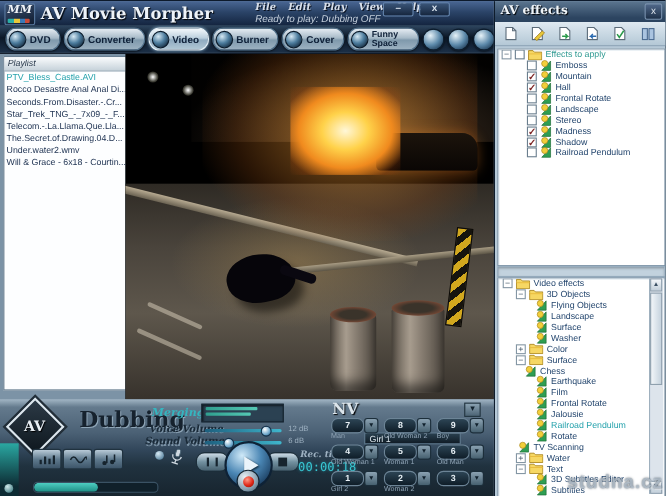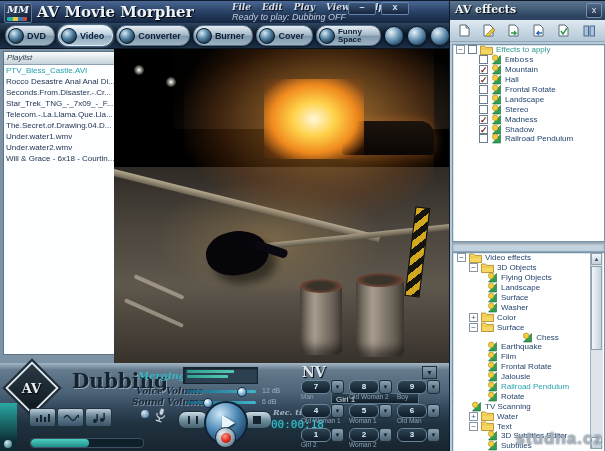--- a/index.html
+++ b/index.html
@@ -222,27 +222,27 @@
         <span class="winbtn">–</span>
         <span class="winbtn">x</span>
       </div>
     </div>
 
     <div class="toolbar" id="tabsbar">
         <div class="tab">
           <span class="orb"></span>
           <span class="tab-label">DVD</span>
         </div>
+        <div class="tab">
+          <span class="orb"></span>
+          <span class="tab-label">Converter</span>
+        </div>
         <div class="tab active">
           <span class="orb"></span>
           <span class="tab-label">Video</span>
-        </div>
-        <div class="tab">
-          <span class="orb"></span>
-          <span class="tab-label">Converter</span>
         </div>
         <div class="tab">
           <span class="orb"></span>
           <span class="tab-label">Burner</span>
         </div>
         <div class="tab">
           <span class="orb"></span>
           <span class="tab-label">Cover</span>
         </div>
         <div class="tab twoline">
@@ -256,21 +256,20 @@
 
     <div class="playlist">
       <div class="pl-header">Playlist</div>
       <div id="pl-items">
           <div class="pl-item selected">PTV_Bless_Castle.AVI</div>
           <div class="pl-item">Rocco Desastre Anal Anal Di...</div>
           <div class="pl-item">Seconds.From.Disaster.-.Cr...</div>
           <div class="pl-item">Star_Trek_TNG_-_7x09_-_F...</div>
           <div class="pl-item">Telecom.-.La.Llama.Que.Lla...</div>
           <div class="pl-item">The.Secret.of.Drawing.04.D...</div>
-          <div class="pl-item">Under.water1.wmv</div>
           <div class="pl-item">Under.water2.wmv</div>
           <div class="pl-item">Will &amp; Grace - 6x18 - Courtin...</div>
         </div>
     </div>
 
     <div class="video">
       <div class="vd road"></div>
       <div class="vd road-light"></div>
       <div class="vd curb"></div>
       <div class="vd curb2"></div>
@@ -467,21 +466,21 @@
           <span class="expand">−</span>
           <span class="cb"></span>
           <span class="ticon">
             <svg width="13" height="10" viewBox="0 0 13 10">
               <path d="M0.5 3 L0.5 1 L4.5 1 L5.8 2.4 L12.5 2.4 L12.5 9.5 L0.5 9.5 Z" fill="#f6d763" stroke="#a8841c" stroke-width="0.8"></path>
               <path d="M0.5 4 L12.5 4" stroke="#e8b93a" stroke-width="0.8"></path>
             </svg>
           </span>
           <span class="tlabel rootlbl">Effects to apply</span>
         </div>
-        <div class="trow" style="padding-left: 26px; font-family: Liberation Mono, monospace;">
+        <div class="trow" style="padding-left: 26px;">
           <span class="cb"></span>
           <span class="ticon">
             <svg width="11" height="11" viewBox="0 0 11 11">
               <polygon points="1.5,10 9.5,1.5 9.5,10" fill="#2f9e52" stroke="#1a6a34" stroke-width="0.6"></polygon>
               <circle cx="4.2" cy="3.8" r="2.8" fill="#f2cf3a" stroke="#a8841c" stroke-width="0.6"></circle>
             </svg>
           </span>
           <span class="tlabel">Emboss</span>
         </div>
         <div class="trow" style="padding-left: 26px;">
@@ -636,21 +635,21 @@
         <div class="trow" style="padding-left: 16px;">
           <span class="expand">−</span>
           <span class="ticon">
             <svg width="13" height="10" viewBox="0 0 13 10">
               <path d="M0.5 3 L0.5 1 L4.5 1 L5.8 2.4 L12.5 2.4 L12.5 9.5 L0.5 9.5 Z" fill="#f6d763" stroke="#a8841c" stroke-width="0.8"></path>
               <path d="M0.5 4 L12.5 4" stroke="#e8b93a" stroke-width="0.8"></path>
             </svg>
           </span>
           <span class="tlabel">Surface</span>
         </div>
-        <div class="trow" style="padding-left: 24px; justify-content: center;">
+        <div class="trow" style="padding-left: 24px;">
           <span class="ticon">
             <svg width="11" height="11" viewBox="0 0 11 11">
               <polygon points="1.5,10 9.5,1.5 9.5,10" fill="#2f9e52" stroke="#1a6a34" stroke-width="0.6"></polygon>
               <circle cx="4.2" cy="3.8" r="2.8" fill="#f2cf3a" stroke="#a8841c" stroke-width="0.6"></circle>
             </svg>
           </span>
           <span class="tlabel">Chess</span>
         </div>
         <div class="trow" style="padding-left: 34px;">
           <span class="ticon">

